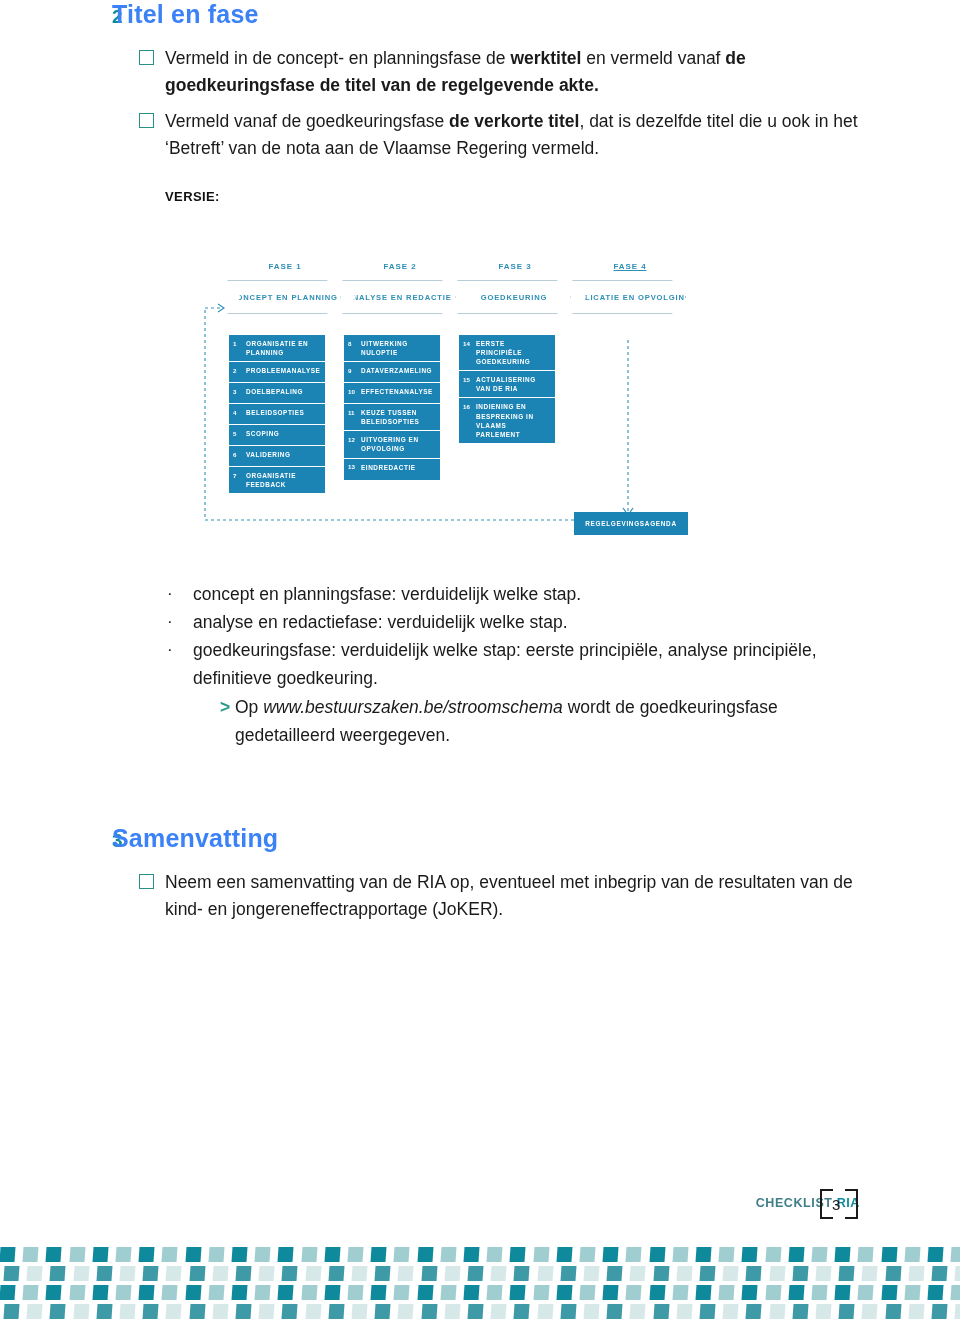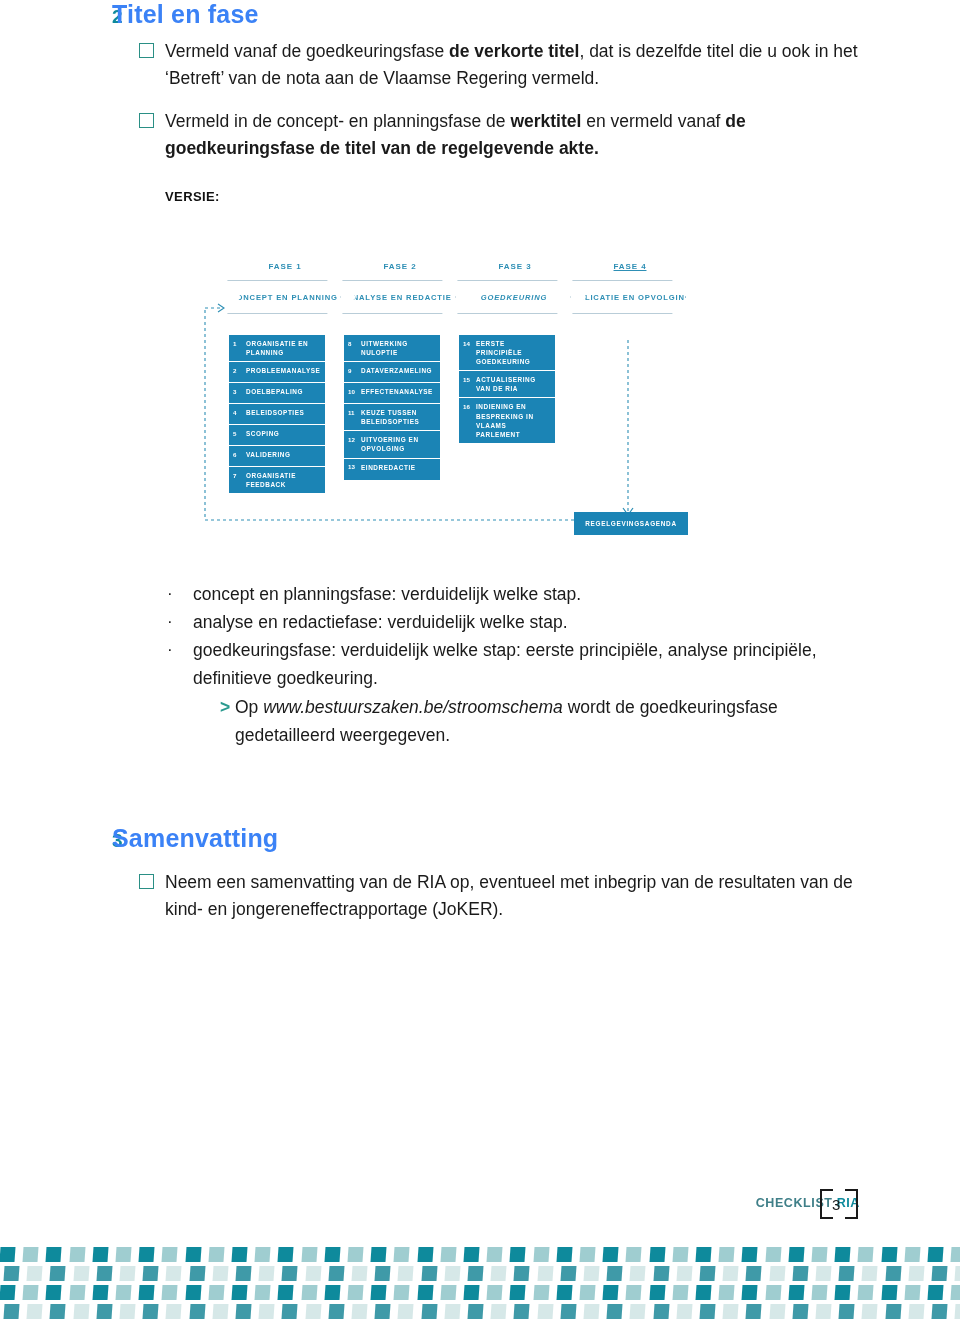--- a/index.html
+++ b/index.html
@@ -244,34 +244,34 @@
 </style>
 </head>
 <body>
 
 <div class="sec" id="section-2" style="top:0px;">
   <div class="sec-head">
     <div class="sec-num">2</div>
     <div class="sec-title">Titel en fase</div>
   </div>
 
+  <div class="check-row" style="margin-top:16px;">
+    <div class="check-box"></div>
+    <div class="check-text">
+      <span>Vermeld in de concept- en planningsfase de </span><b>werktitel</b><span> en vermeld vanaf </span><b>de goedkeuringsfase de titel van de regelgevende akte.</b>
+    </div>
+  </div>
+
   <div class="check-row">
     <div class="check-box"></div>
     <div class="check-text">
       <span>Vermeld vanaf de goedkeuringsfase </span><b>de verkorte titel</b><span>, dat is dezelfde titel die u ook in het ‘Betreft’ van de nota aan de Vlaamse Regering vermeld.</span>
     </div>
   </div>
 
-  <div class="check-row" style="margin-top:16px;">
-    <div class="check-box"></div>
-    <div class="check-text">
-      <span>Vermeld in de concept- en planningsfase de </span><b>werktitel</b><span> en vermeld vanaf </span><b>de goedkeuringsfase de titel van de regelgevende akte.</b>
-    </div>
-  </div>
-
   <div class="sub-label" style="margin-top:26px;">VERSIE:</div>
 
 </div>
 
 <div id="diagram">
 
   <svg width="510" height="280" class="dotline" style="left:0;top:0;">
 
     <path d="M 443 258 L 20 258 L 20 46" stroke="#2e8fb5" stroke-width="1.1" fill="none" stroke-dasharray="3,3"></path>
     <path d="M 20 46 L 38 46" stroke="#2e8fb5" stroke-width="1.1" fill="none" stroke-dasharray="3,3"></path>
@@ -285,21 +285,21 @@
   <div class="fase-label" style="left:160px;top:0px;width:110px;">FASE 2</div>
   <div class="fase-label" style="left:275px;top:0px;width:110px;">FASE 3</div>
   <div class="fase-label" style="left:390px;top:0px;width:110px;text-decoration:underline;">FASE 4</div>
 
   <div class="chev" style="left:42px;top:18px;width:114px;">
     <div class="chev-inner">CONCEPT EN PLANNING</div>
   </div>
   <div class="chev" style="left:157px;top:18px;width:114px;">
     <div class="chev-inner">ANALYSE EN REDACTIE</div>
   </div>
-  <div class="chev" style="left:272px;top:18px;width:114px;font-style:italic;">
+  <div class="chev" style="left:272px;top:18px;width:114px;">
     <div class="chev-inner">GOEDKEURING</div>
   </div>
   <div class="chev" style="left:387px;top:18px;width:114px;">
     <div class="chev-inner">PUBLICATIE EN OPVOLGING</div>
   </div>
 
   <div class="step-col" id="col-0" style="left:44px;top:73px;">
       <div class="step">
         <div class="step-num">1</div>
         <div class="step-label">ORGANISATIE EN PLANNING</div>

